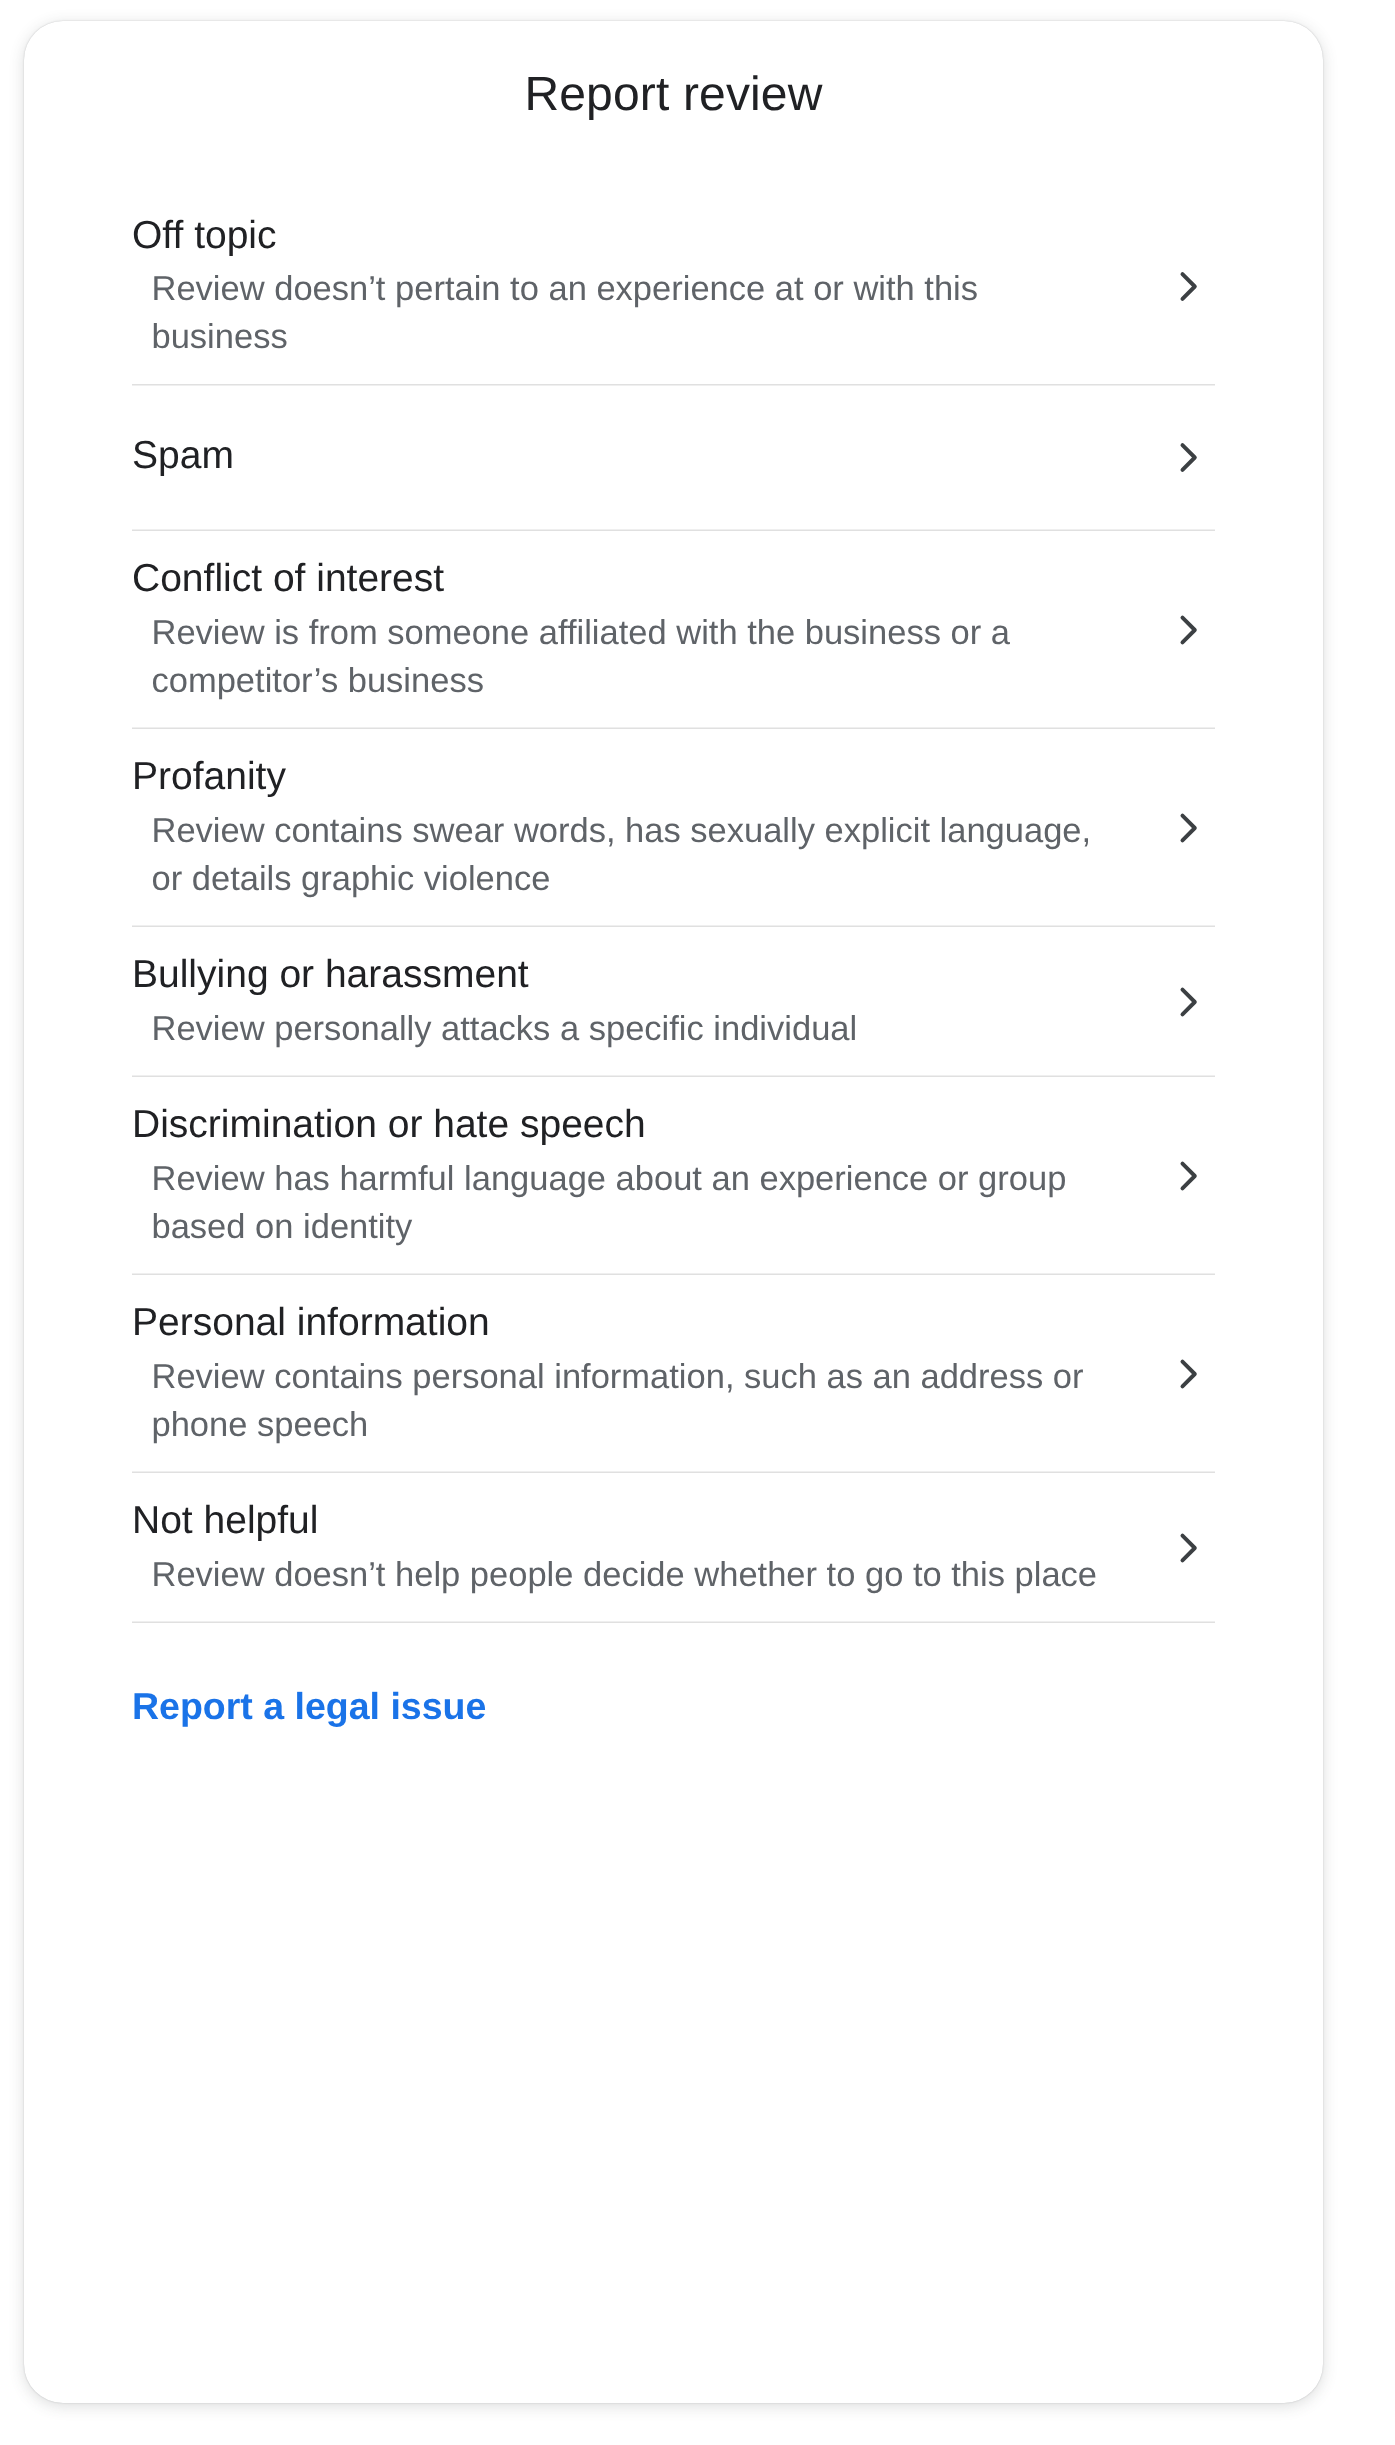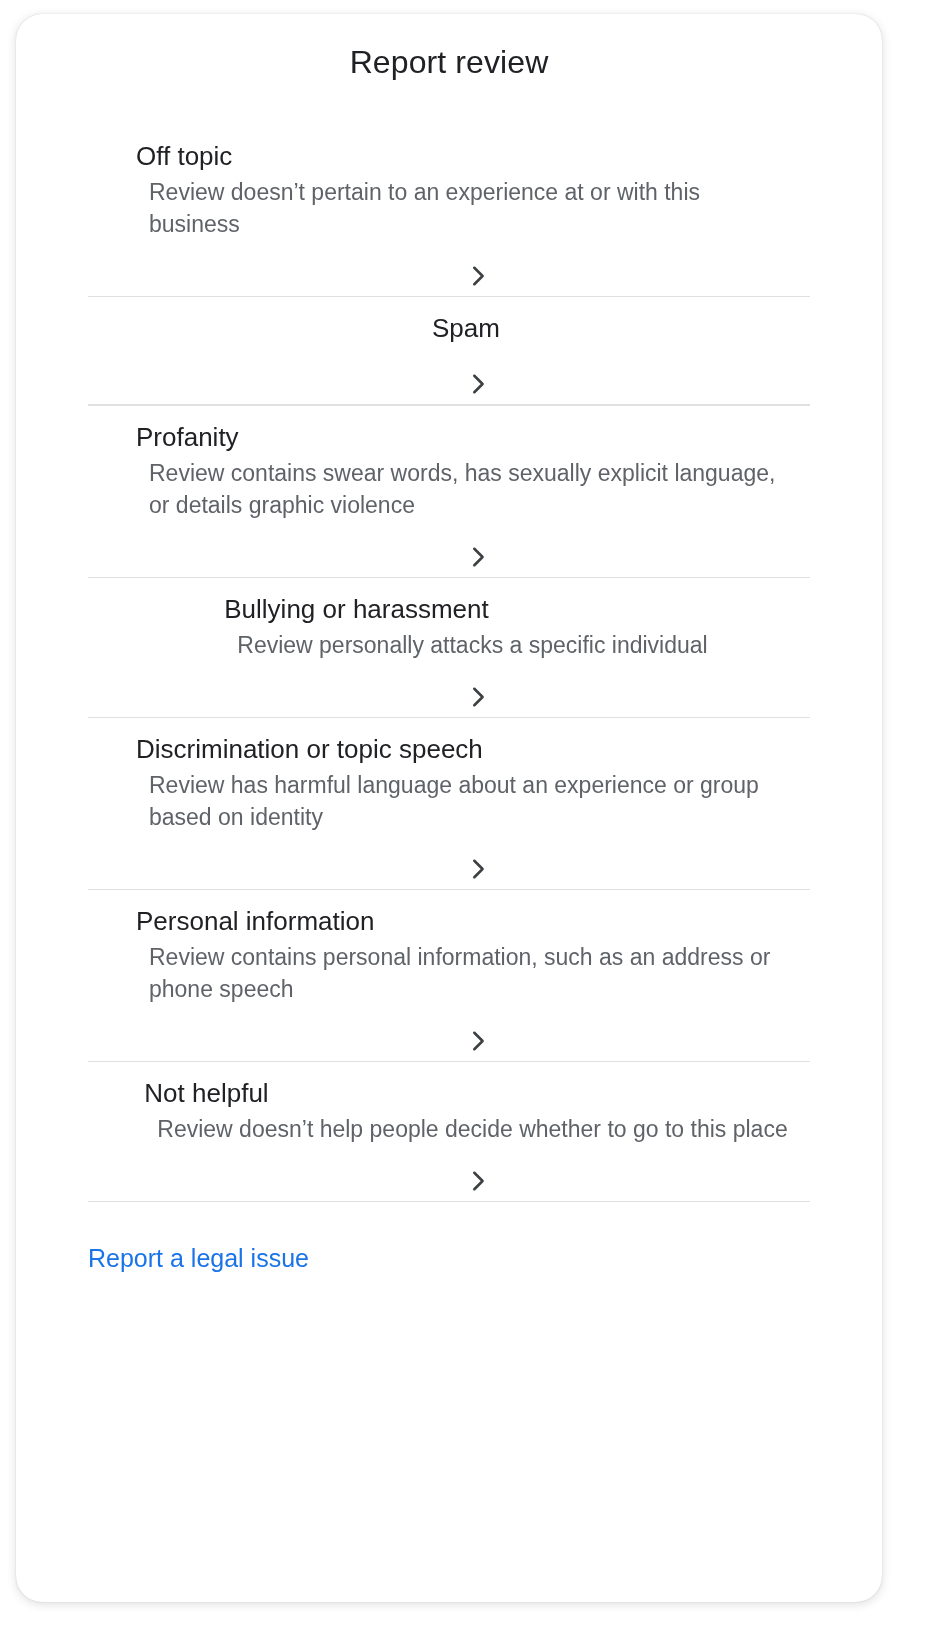--- a/index.html
+++ b/index.html
@@ -34,21 +34,20 @@
     margin-top: 44px;
     padding: 0 0 0 0;
   }
   .row {
     position: relative;
     display: flex;
     align-items: center;
     padding: 0 38px 0 72px;
     min-height: 96px;
     cursor: pointer;
-    flex-direction: column;
   }
   .row-text {
     flex: 1 1 auto;
     padding: 14px 0 16px 0;
     max-width: 660px;
   }
   .row-title {
     font-size: 26px;
     color: #202124;
     line-height: 34px;
@@ -78,20 +77,21 @@
     margin: 0 72px 0 72px;
   }
   .legal {
     padding: 42px 72px 0 72px;
   }
   .legal a {
     font-size: 25px;
     color: #1a73e8;
     text-decoration: none;
     cursor: pointer;
+    font-weight: bold;
   }
 </style>
 </head>
 <body>
 
 <div class="dialog">
   <div class="dialog-title">Report review</div>
 
   <div class="list">
 
@@ -113,20 +113,31 @@
         <div class="row-title">Spam</div>
       </div>
       <div class="chevron">
         <svg width="26" height="26" viewBox="0 0 24 24" aria-hidden="true">
             <path d="M8.6 4.4 L16.2 12 L8.6 19.6" fill="none" stroke="#3c4043" stroke-width="2.4" stroke-linecap="round" stroke-linejoin="round"></path>
           </svg>
       </div>
     </div>
     <div class="divider"></div>
 
+    <div class="row">
+      <div class="row-text">
+        <div class="row-title">Conflict of interest</div>
+        <div class="row-desc">Review is from someone affiliated with the business or a competitor’s business</div>
+      </div>
+      <div class="chevron">
+        <svg width="26" height="26" viewBox="0 0 24 24" aria-hidden="true">
+            <path d="M8.6 4.4 L16.2 12 L8.6 19.6" fill="none" stroke="#3c4043" stroke-width="2.4" stroke-linecap="round" stroke-linejoin="round"></path>
+          </svg>
+      </div>
+    </div>
     <div class="divider"></div>
 
     <div class="row">
       <div class="row-text">
         <div class="row-title">Profanity</div>
         <div class="row-desc">Review contains swear words, has sexually explicit language, or details graphic violence</div>
       </div>
       <div class="chevron">
         <svg width="26" height="26" viewBox="0 0 24 24" aria-hidden="true">
             <path d="M8.6 4.4 L16.2 12 L8.6 19.6" fill="none" stroke="#3c4043" stroke-width="2.4" stroke-linecap="round" stroke-linejoin="round"></path>
@@ -143,21 +154,21 @@
       <div class="chevron">
         <svg width="26" height="26" viewBox="0 0 24 24" aria-hidden="true">
             <path d="M8.6 4.4 L16.2 12 L8.6 19.6" fill="none" stroke="#3c4043" stroke-width="2.4" stroke-linecap="round" stroke-linejoin="round"></path>
           </svg>
       </div>
     </div>
     <div class="divider"></div>
 
     <div class="row">
       <div class="row-text">
-        <div class="row-title">Discrimination or topic speech</div>
+        <div class="row-title">Discrimination or hate speech</div>
         <div class="row-desc">Review has harmful language about an experience or group based on identity</div>
       </div>
       <div class="chevron">
         <svg width="26" height="26" viewBox="0 0 24 24" aria-hidden="true">
             <path d="M8.6 4.4 L16.2 12 L8.6 19.6" fill="none" stroke="#3c4043" stroke-width="2.4" stroke-linecap="round" stroke-linejoin="round"></path>
           </svg>
       </div>
     </div>
     <div class="divider"></div>
 

